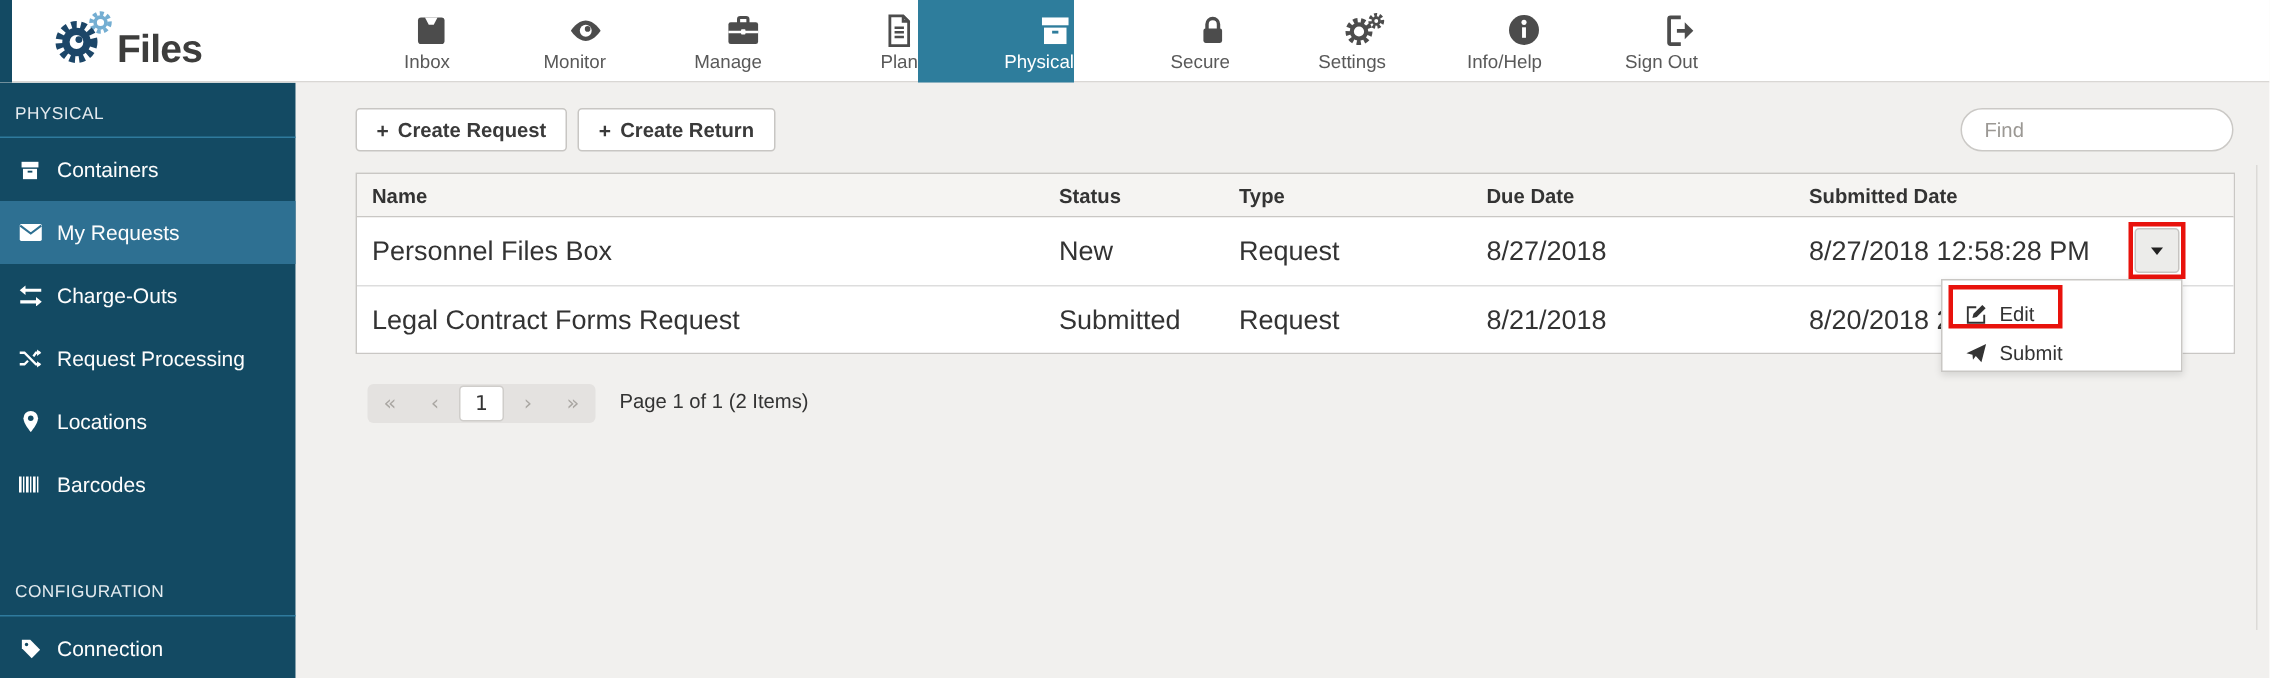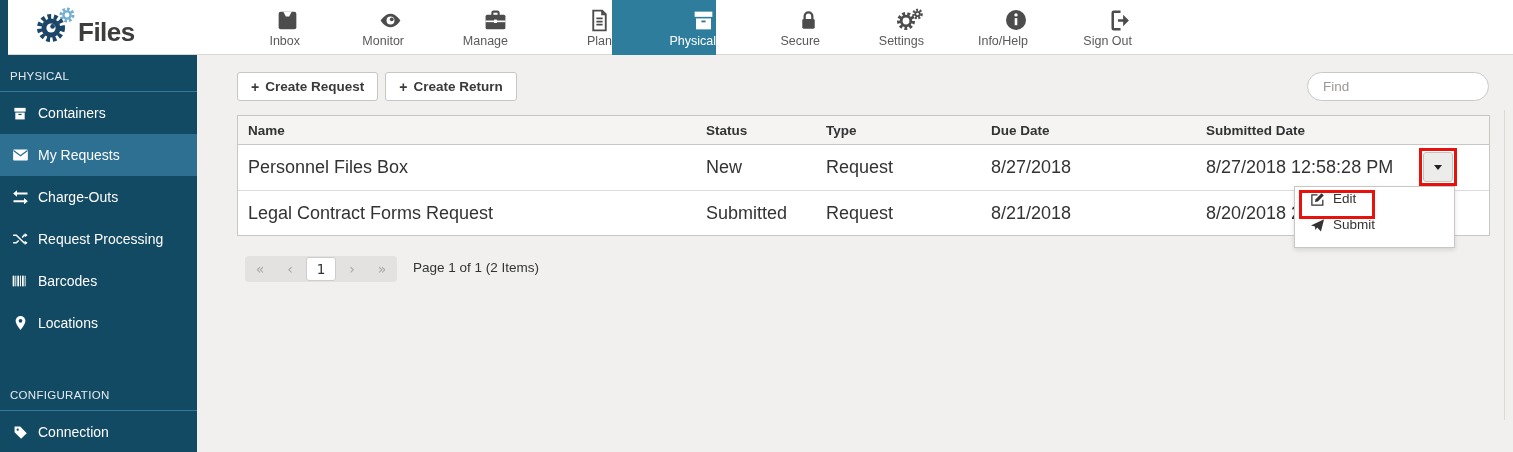--- a/index.html
+++ b/index.html
@@ -47,21 +47,21 @@
   .tbl-row { position:relative; display:grid; grid-template-columns:458px 120px 165px 215px 1fr; height:45px; align-items:center; background:#fff; cursor:pointer; }
   .tbl-row + .tbl-row { border-top:1px solid #ddd; }
   .tbl-row .cell { padding-left:10px; font-size:18px; color:#333; white-space:nowrap; }
 
   .action-wrap { position:absolute; right:32px; top:3px; border:3px solid #e8120c; padding:1px; }
   .action-btn { width:30px; height:30px; background:#ececea; border:1px solid #c6c4c1; border-radius:3px; display:flex; align-items:center; justify-content:center; cursor:pointer; }
   .caret-down { width:0; height:0; border-left:4.5px solid transparent; border-right:4.5px solid transparent; border-top:5.5px solid #222; }
 
   
   .menu { position:absolute; left:1097px; top:131px; width:161px; background:#fff; border:1px solid #c9c7c4; box-shadow:0 2px 5px rgba(0,0,0,0.12); z-index:40; padding:4px 0; }
-  .menu-item { height:26px; display:flex; align-items:flex-start; gap:8px; padding-left:14px; font-size:13.5px; color:#333; cursor:pointer; }
+  .menu-item { height:26px; display:flex; align-items:flex-end; gap:8px; padding-left:14px; font-size:13.5px; color:#333; cursor:pointer; }
   .menu-item .micon { width:16px; height:16px; display:flex; align-items:center; justify-content:center; color:#333; }
   .menu-red { position:absolute; left:4px; top:3px; width:76px; height:29px; border:3px solid #e8120c; pointer-events:none; }
 
   
   .pager { position:absolute; left:48px; top:201px; display:flex; align-items:center; height:26px; background:#e4e2e0; border-radius:4px; }
   .pg-btn { width:30px; height:26px; display:flex; align-items:center; justify-content:center; font-size:14px; color:#a9a6a2; cursor:pointer; background:transparent; border:none; font-family:"DejaVu Sans",sans-serif; }
   .pg-btn.current { width:30px; height:24px; background:#fff; border:1px solid #cfcdca; border-radius:3px; color:#333; margin:1px 1px; font-size:13.5px; }
   .pager-summary { position:absolute; left:216px; top:205px; font-size:13.5px; color:#333; }
 </style>
 </head>
@@ -224,40 +224,40 @@
             <path d="M14.5 8l2.5-3.5h4"></path>
             <path d="M18 1.5l4 3-4 3z" fill="#fff" stroke="none"></path>
             <path d="M18 12.5l4 3-4 3z" fill="#fff" stroke="none"></path>
           </svg>
       </span>
       <span>Request Processing</span>
     </div>
 
     <div class="side-item">
       <span class="sicon">
+        <svg width="13" height="16" viewBox="0 0 24 28">
+            <path d="M12 1a9 9 0 0 0-9 9c0 6.5 9 17 9 17s9-10.5 9-17a9 9 0 0 0-9-9z" fill="#fff"></path>
+            <circle cx="12" cy="10" r="3.4" fill="#134a63"></circle>
+          </svg>
+      </span>
+      <span>Locations</span>
+    </div>
+
+    <div class="side-item">
+      <span class="sicon">
         <svg width="16" height="14" viewBox="0 0 24 20" fill="#fff">
             <rect x="1" y="2" width="2.6" height="16"></rect>
             <rect x="5" y="2" width="1.4" height="16"></rect>
             <rect x="8" y="2" width="2.6" height="16"></rect>
             <rect x="12" y="2" width="1.4" height="16"></rect>
             <rect x="15" y="2" width="2.6" height="16"></rect>
             <rect x="19" y="2" width="1.4" height="16"></rect>
           </svg>
       </span>
       <span>Barcodes</span>
-    </div>
-
-    <div class="side-item">
-      <span class="sicon">
-        <svg width="13" height="16" viewBox="0 0 24 28">
-            <path d="M12 1a9 9 0 0 0-9 9c0 6.5 9 17 9 17s9-10.5 9-17a9 9 0 0 0-9-9z" fill="#fff"></path>
-            <circle cx="12" cy="10" r="3.4" fill="#134a63"></circle>
-          </svg>
-      </span>
-      <span>Locations</span>
     </div>
 
     <div class="side-title second">CONFIGURATION</div>
     <div class="side-divider"></div>
 
     <div class="side-item">
       <span class="sicon">
         <svg width="15" height="15" viewBox="0 0 24 24">
             <path d="M2.5 2.5h9L22 13l-9 9L2.5 11.5z" fill="#fff"></path>
             <circle cx="7.5" cy="7.5" r="1.8" fill="#134a63"></circle>

